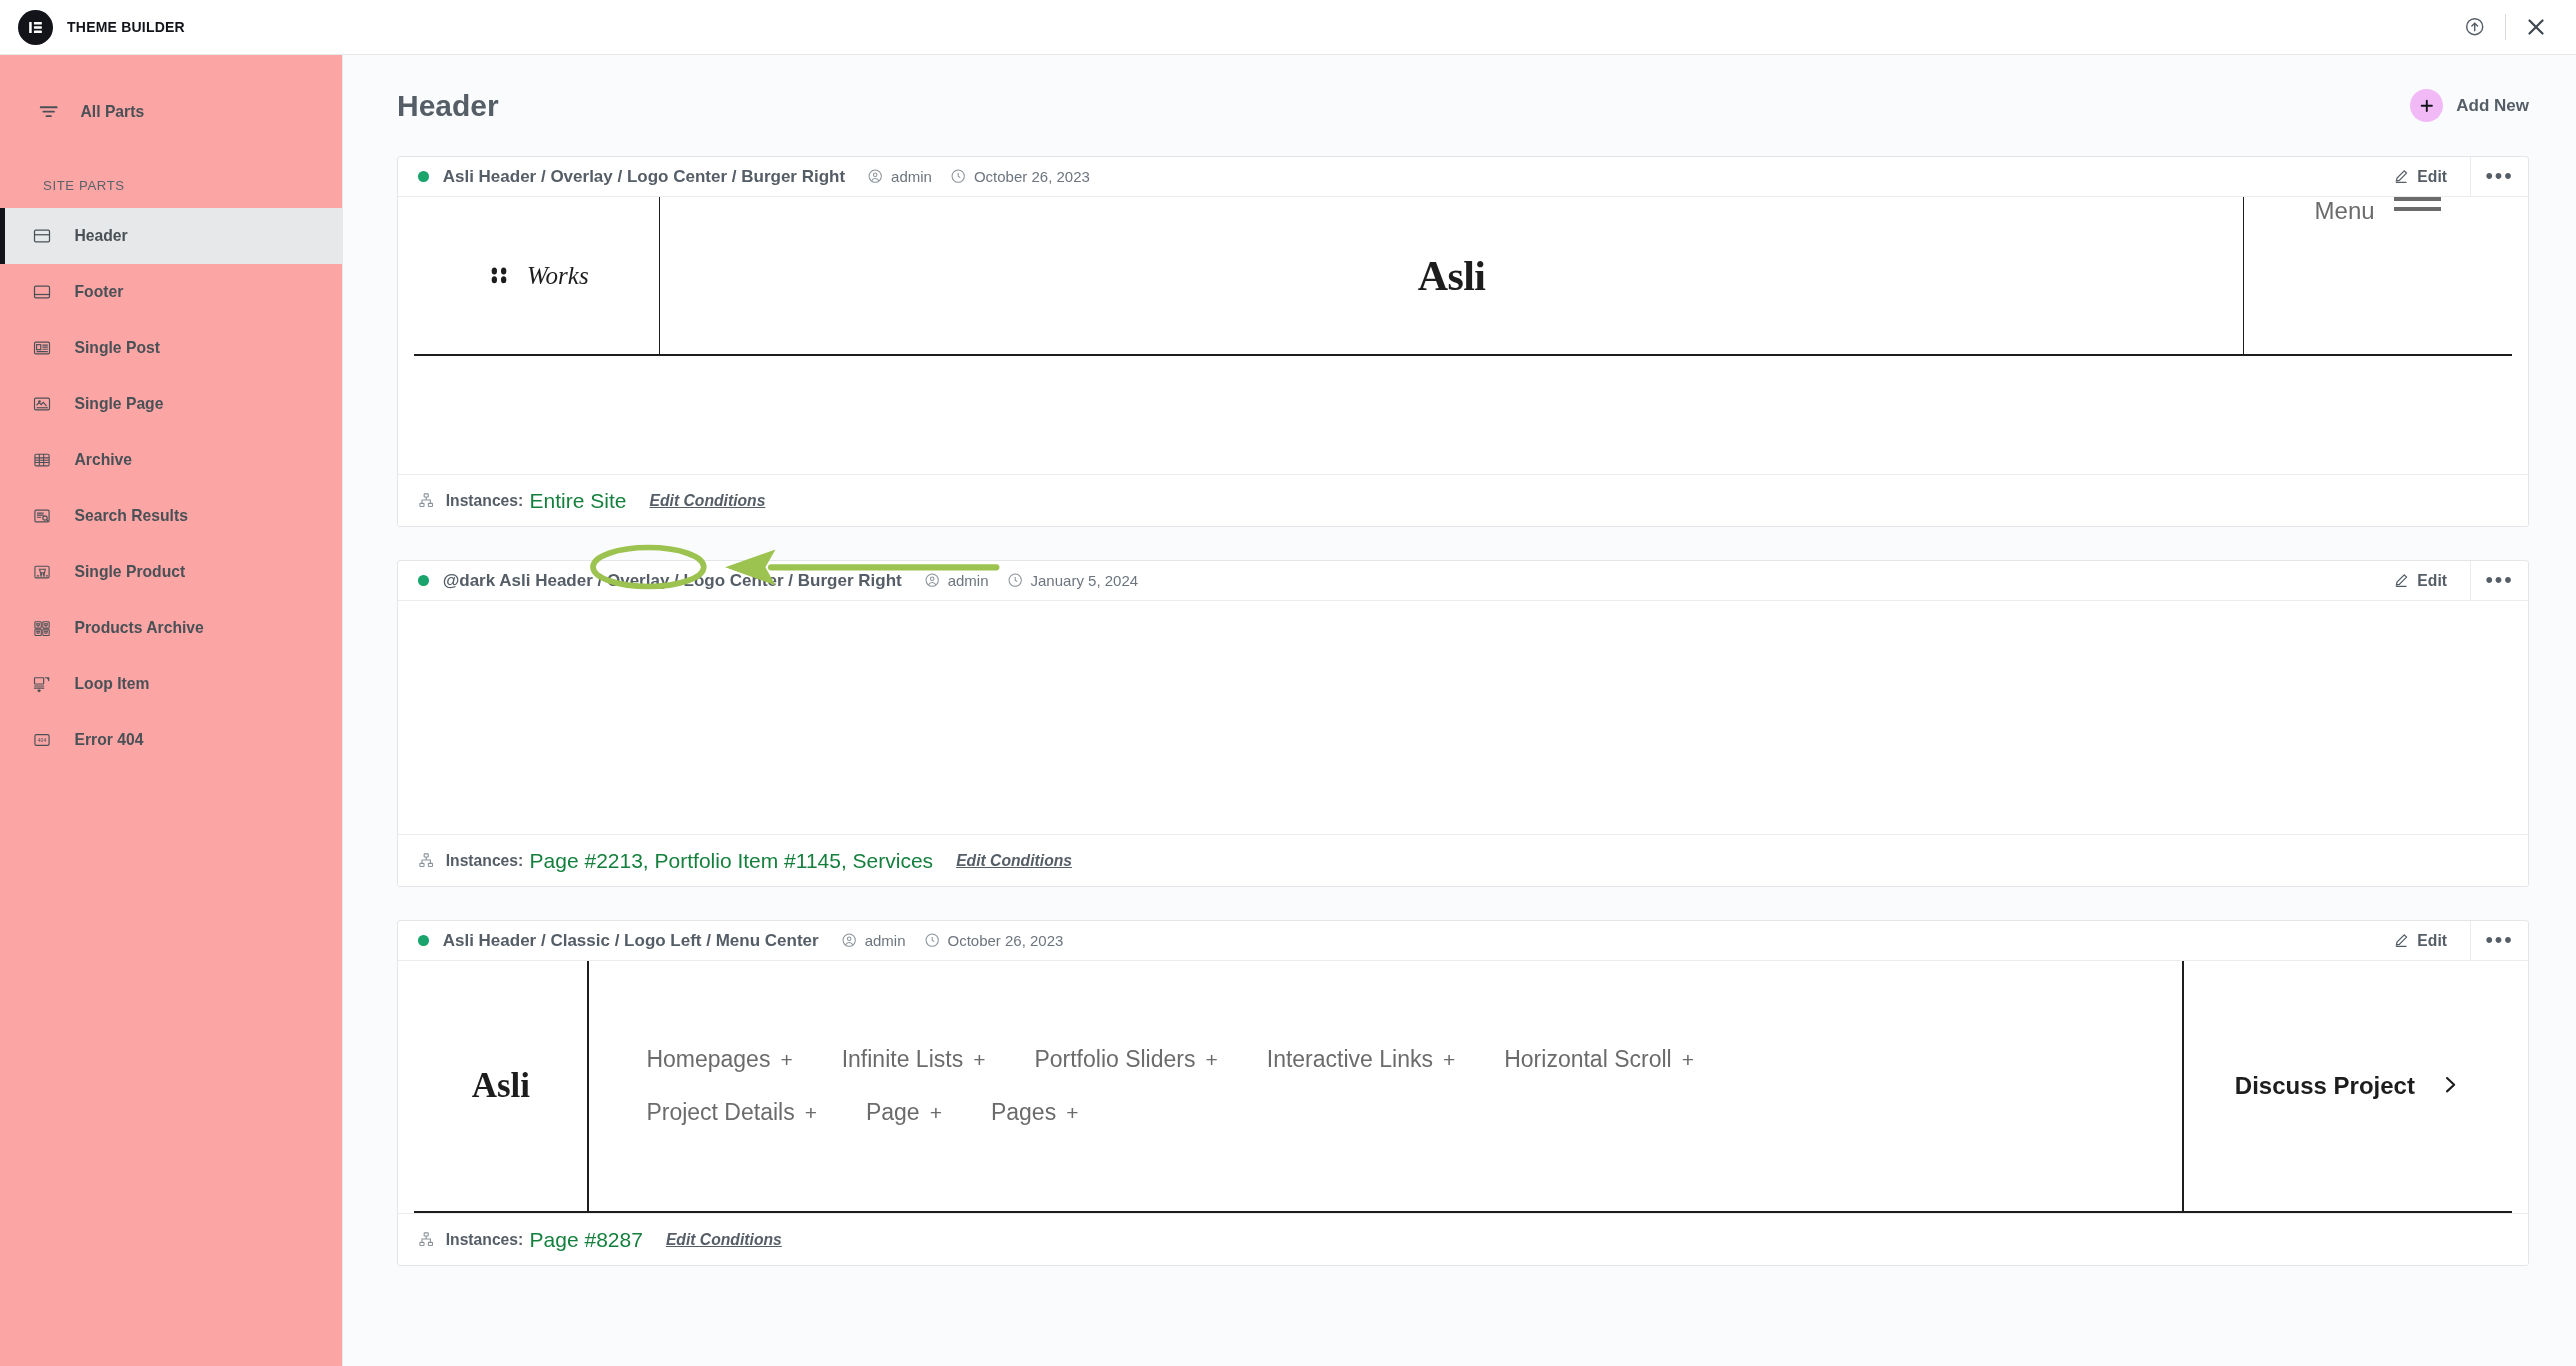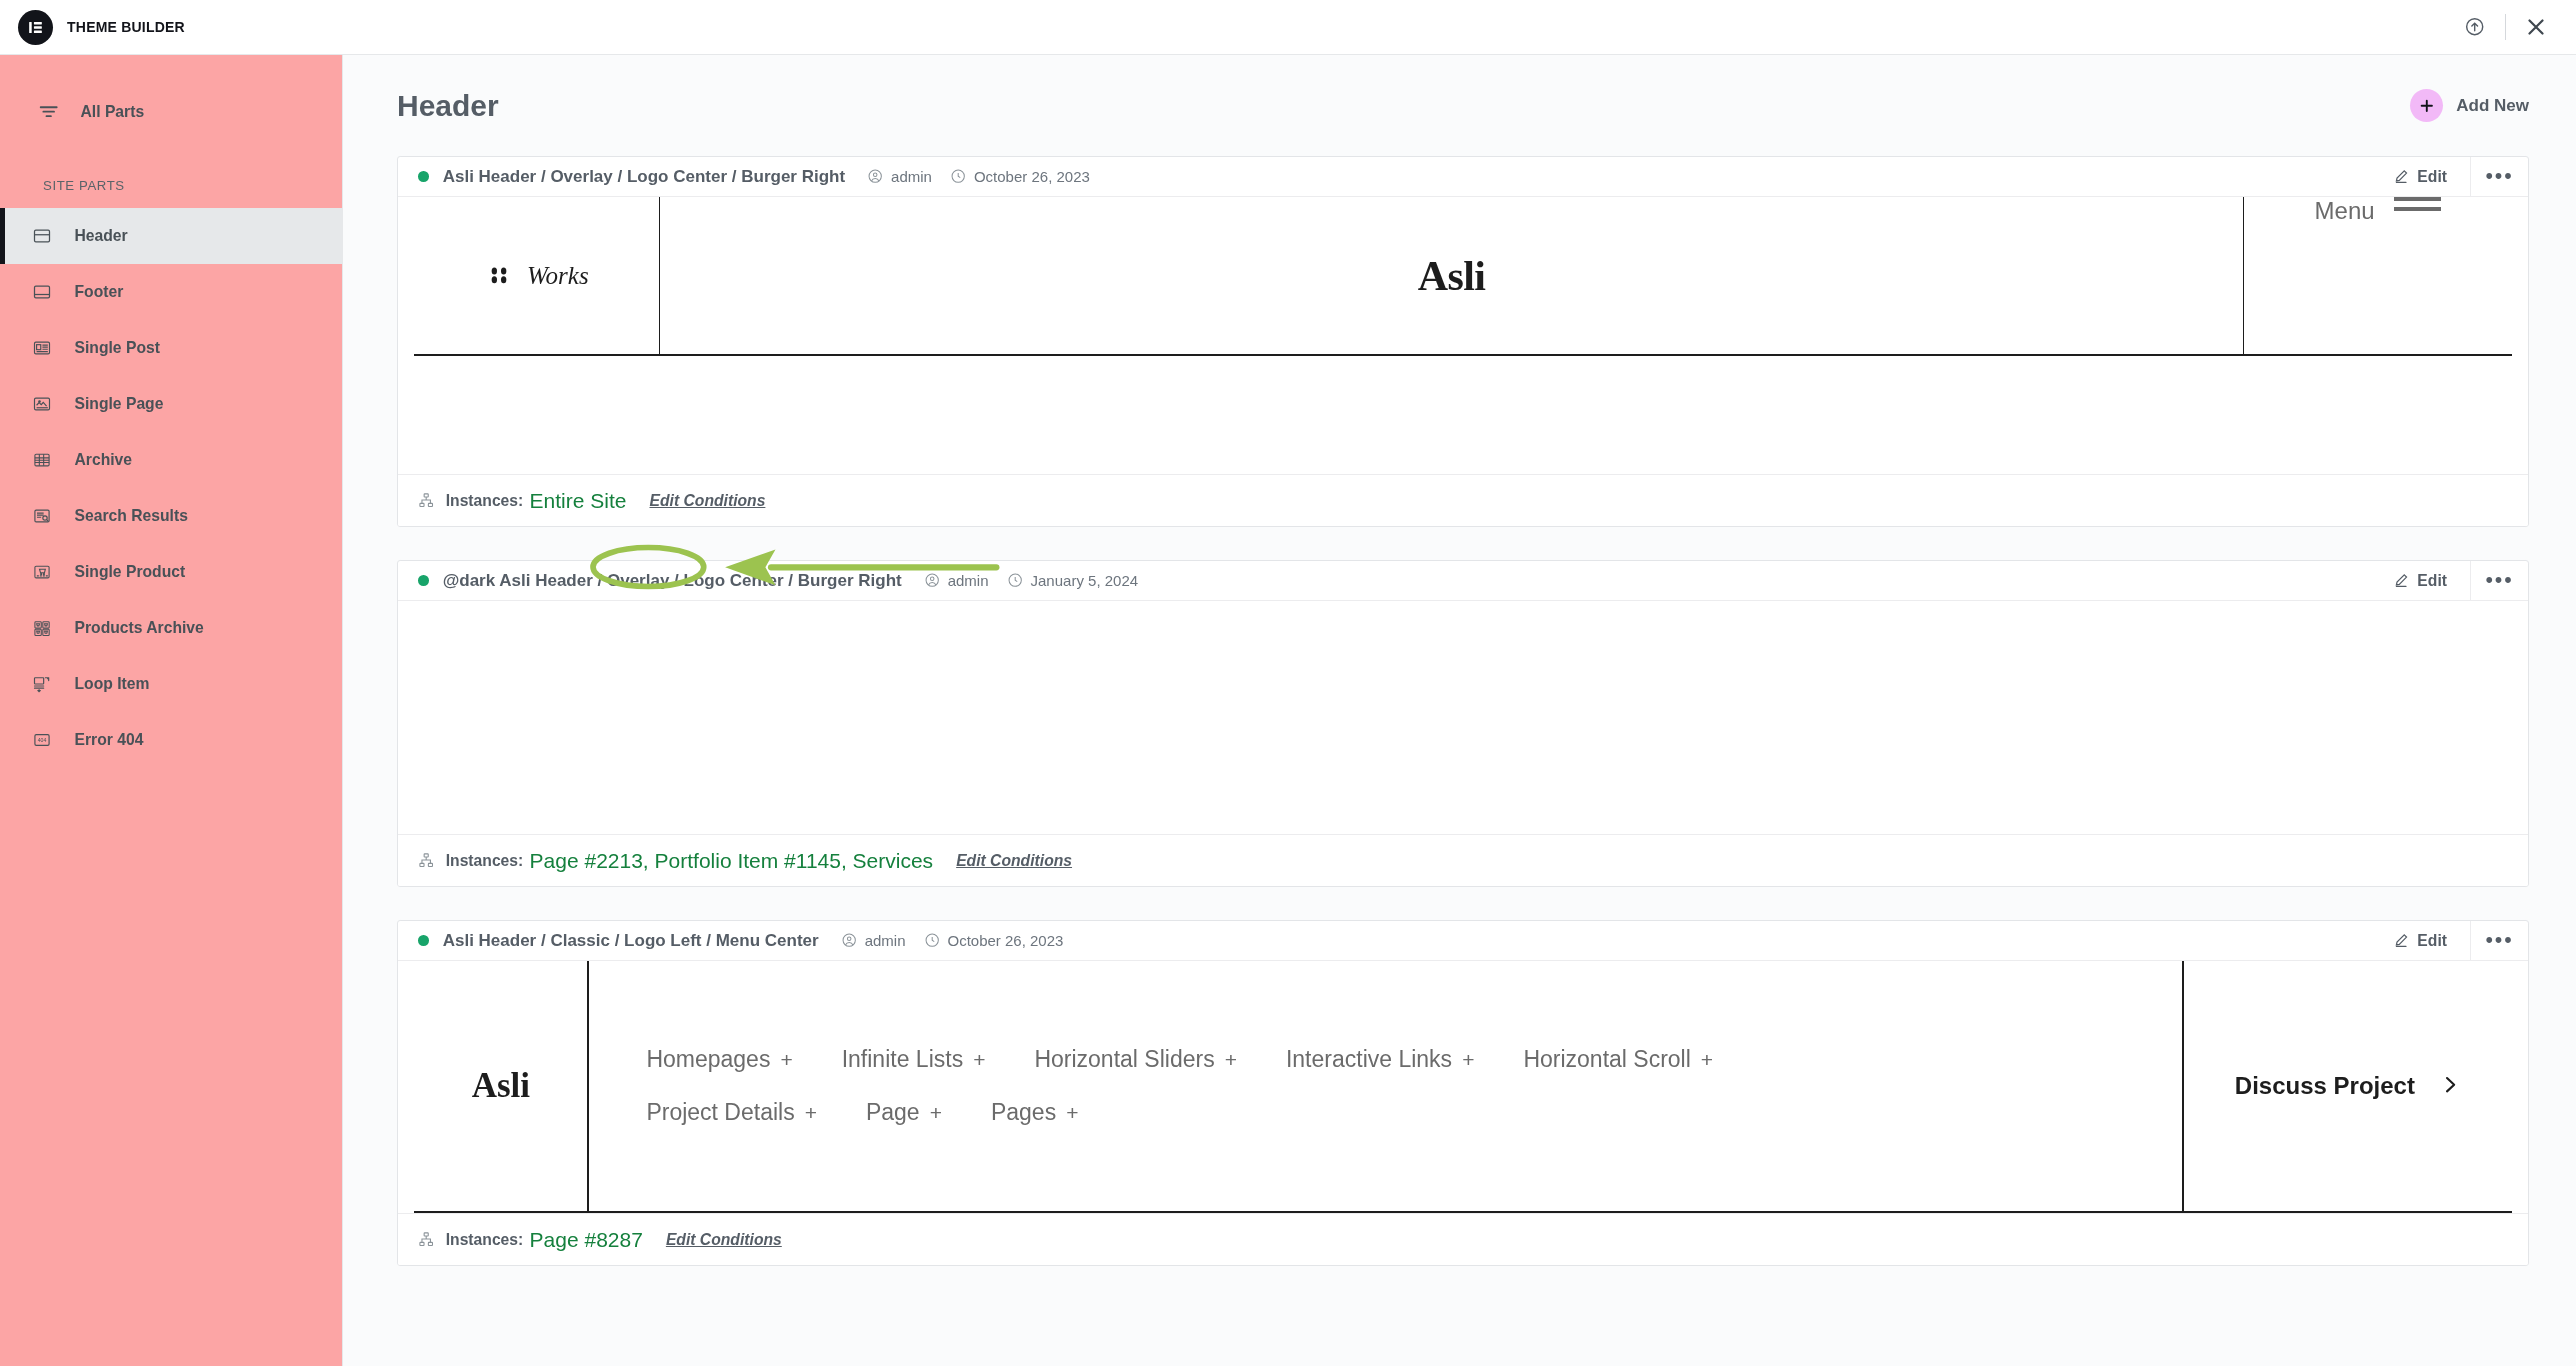--- a/index.html
+++ b/index.html
@@ -495,21 +495,21 @@
           <div class="nav-line">
             <span class="nav-link">
               <span>Homepages</span>
               <span class="nav-plus">+</span>
             </span>
             <span class="nav-link">
               <span>Infinite Lists</span>
               <span class="nav-plus">+</span>
             </span>
             <span class="nav-link">
-              <span>Horizontal Sliders</span>
+              <span>Portfolio Sliders</span>
               <span class="nav-plus">+</span>
             </span>
             <span class="nav-link">
               <span>Interactive Links</span>
               <span class="nav-plus">+</span>
             </span>
             <span class="nav-link">
               <span>Horizontal Scroll</span>
               <span class="nav-plus">+</span>
             </span>

